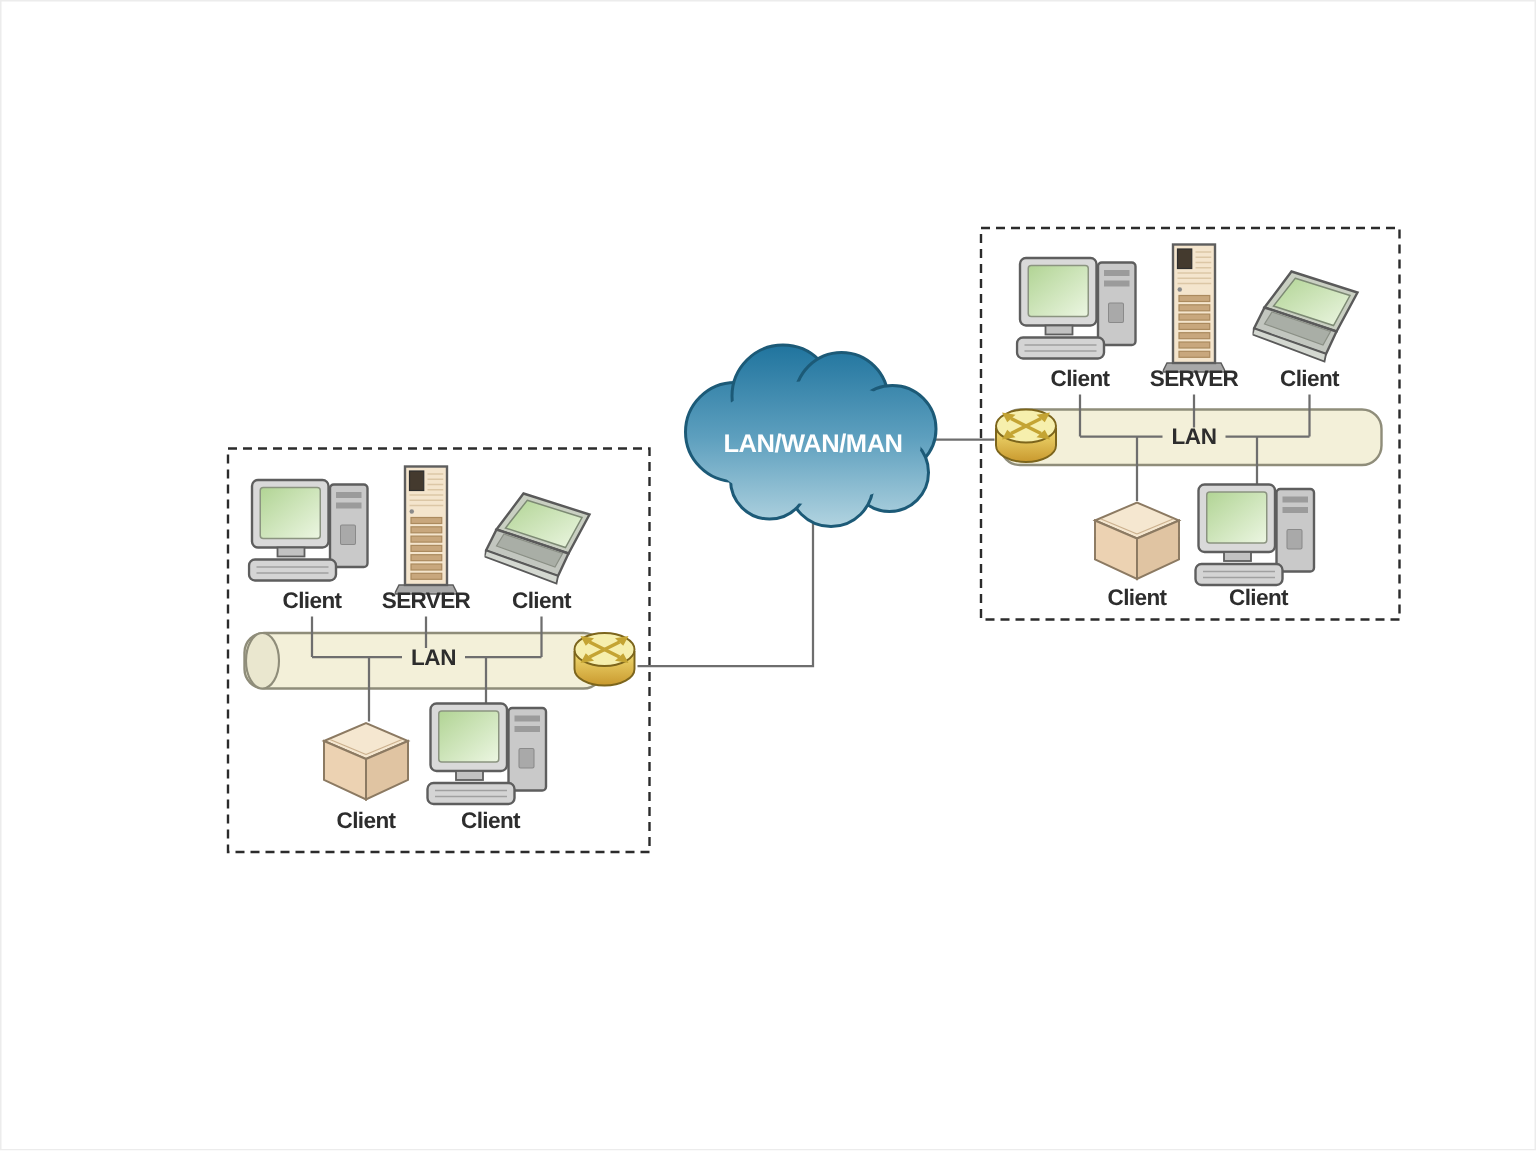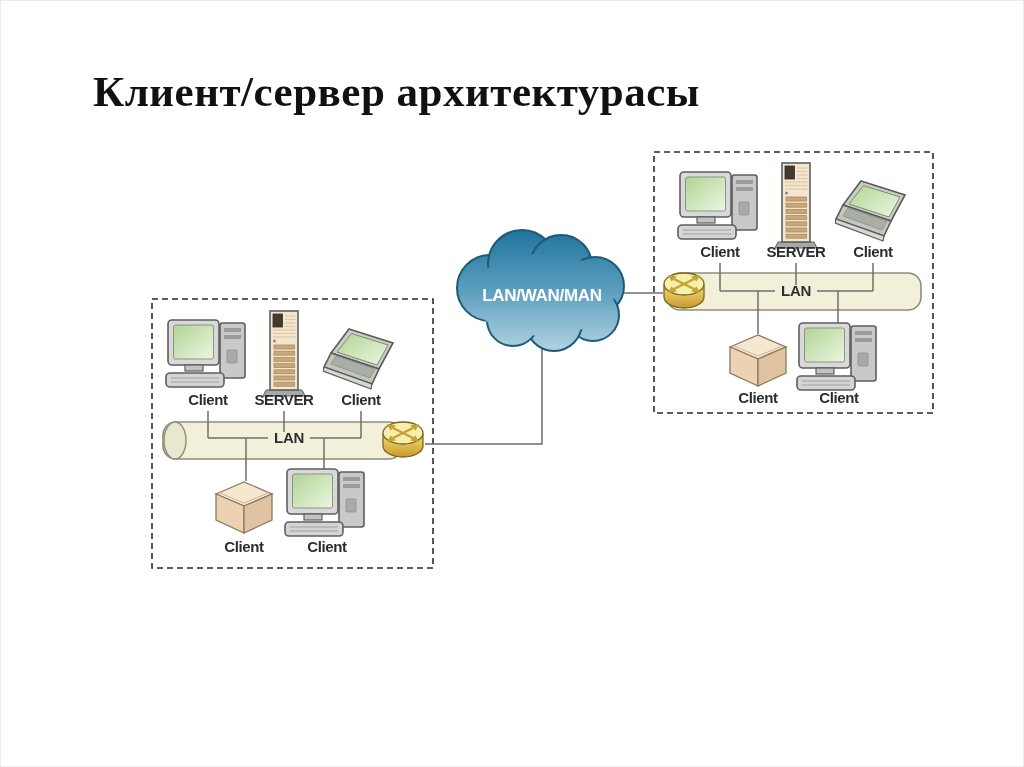--- a/index.html
+++ b/index.html
@@ -47,21 +47,20 @@
     letter-spacing:-0.3px;
     fill:#ffffff;
     text-anchor:middle;
   }
 </style>
 </head>
 <body>
 
 <div class="slide">
 
-  <h1 class="title">Клиент/сервер архитектурасы</h1>
 
   <svg width="1024" height="767" viewBox="0 0 1024 767" xmlns="http://www.w3.org/2000/svg">
 
     <defs>
       <linearGradient id="gScreen" x1="0" y1="0" x2="1" y2="1">
         <stop offset="0" stop-color="#b1d494"></stop>
         <stop offset="1" stop-color="#ecf6e2"></stop>
       </linearGradient>
       <linearGradient id="gGold" x1="0" y1="0" x2="0" y2="1">
         <stop offset="0" stop-color="#f2dd74"></stop>

